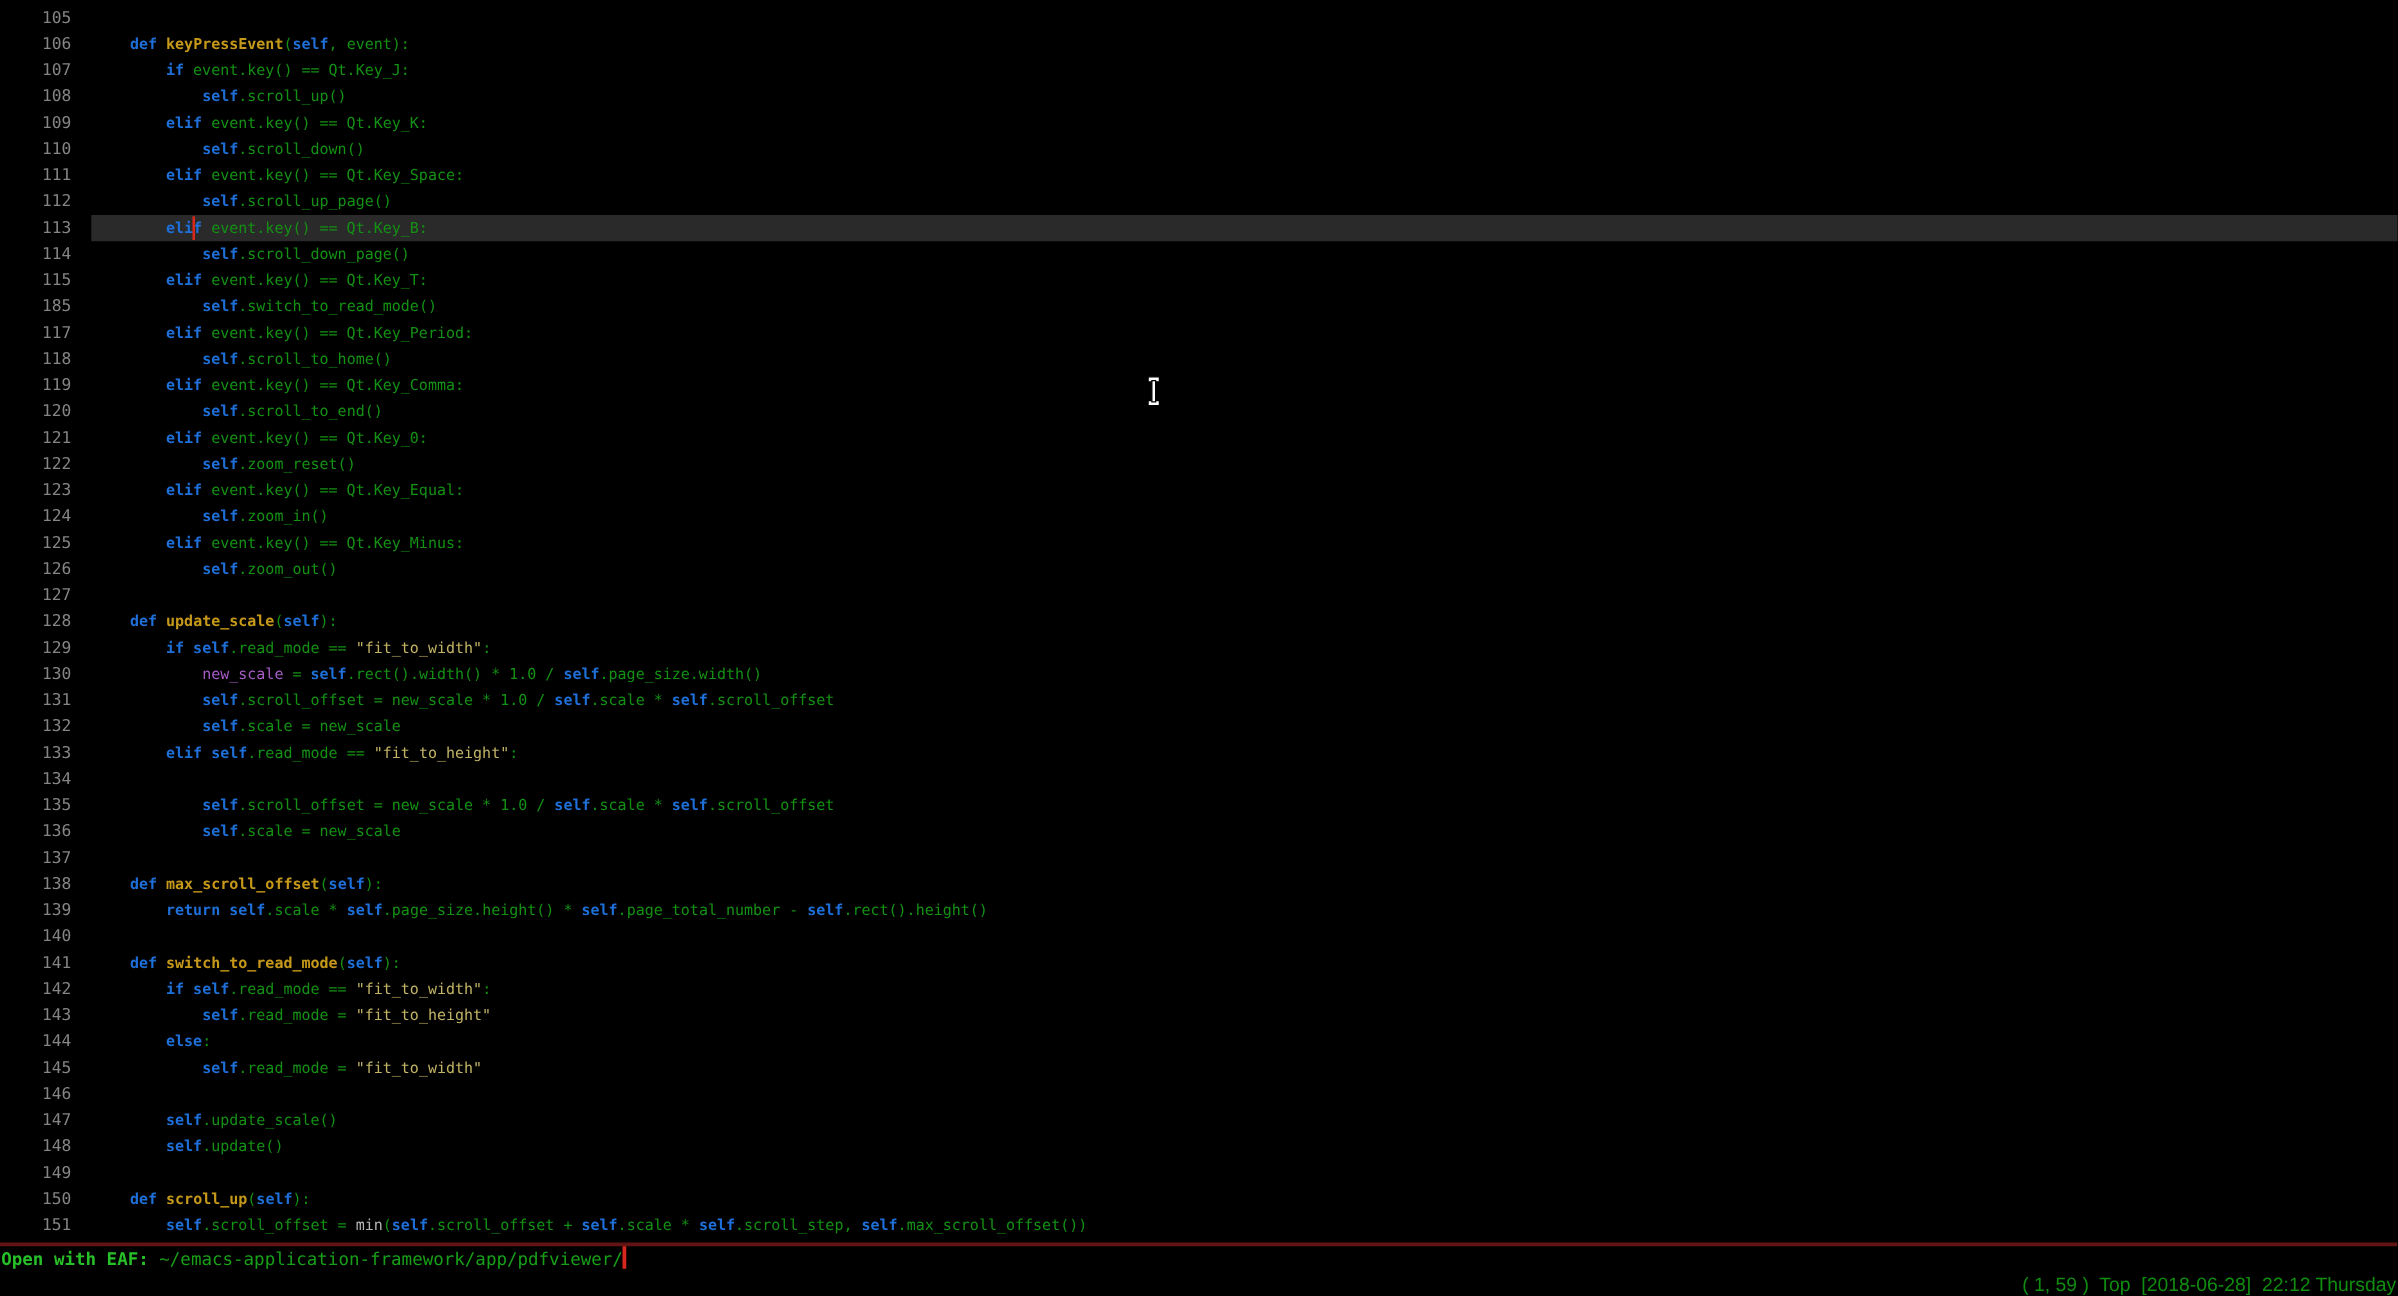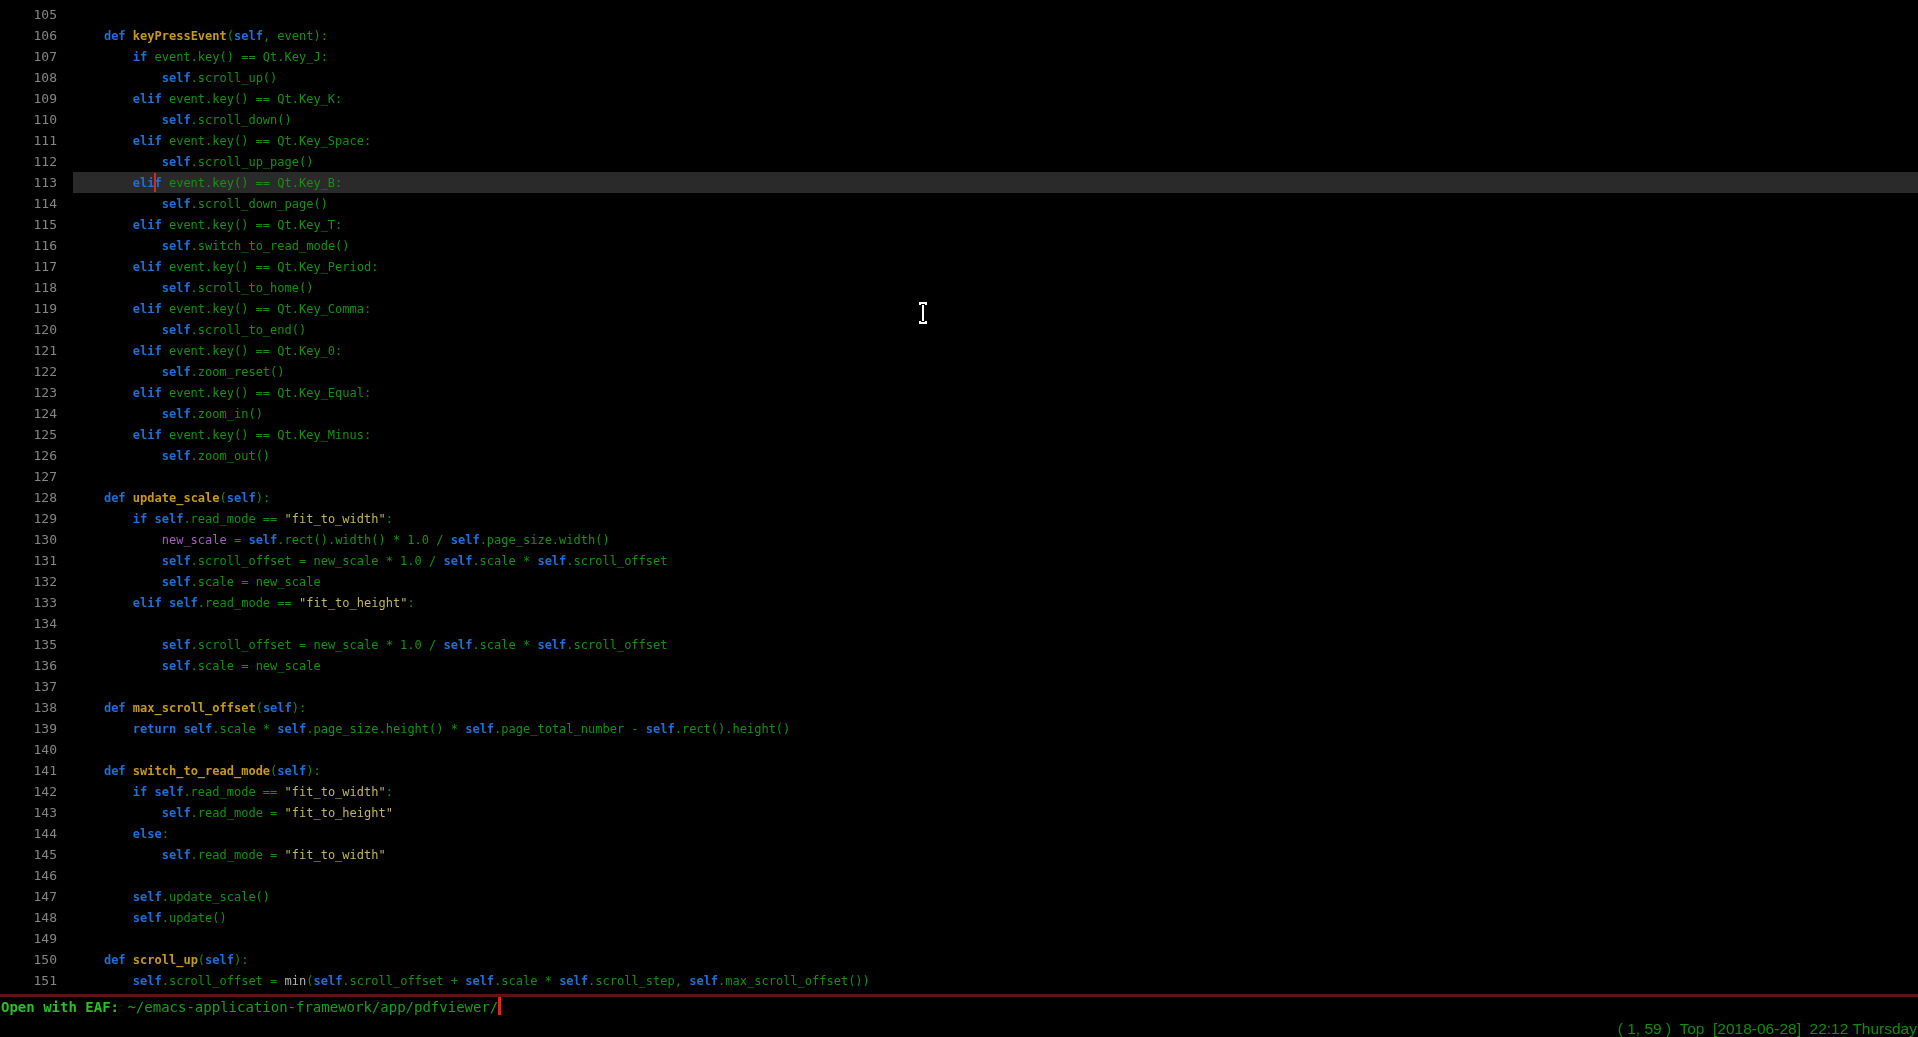--- a/index.html
+++ b/index.html
@@ -108,21 +108,21 @@
     </div>
     <div class="row">
       <span class="ln">114</span>
       <span class="code"><span class="tk-d">            </span><span class="tk-kw">self</span><span class="tk-d">.scroll_down_page()</span></span>
     </div>
     <div class="row">
       <span class="ln">115</span>
       <span class="code"><span class="tk-d">        </span><span class="tk-kw">elif</span><span class="tk-d"> event.key() == Qt.Key_T:</span></span>
     </div>
     <div class="row">
-      <span class="ln">116</span>
+      <span class="ln">185</span>
       <span class="code"><span class="tk-d">            </span><span class="tk-kw">self</span><span class="tk-d">.switch_to_read_mode()</span></span>
     </div>
     <div class="row">
       <span class="ln">117</span>
       <span class="code"><span class="tk-d">        </span><span class="tk-kw">elif</span><span class="tk-d"> event.key() == Qt.Key_Period:</span></span>
     </div>
     <div class="row">
       <span class="ln">118</span>
       <span class="code"><span class="tk-d">            </span><span class="tk-kw">self</span><span class="tk-d">.scroll_to_home()</span></span>
     </div>

